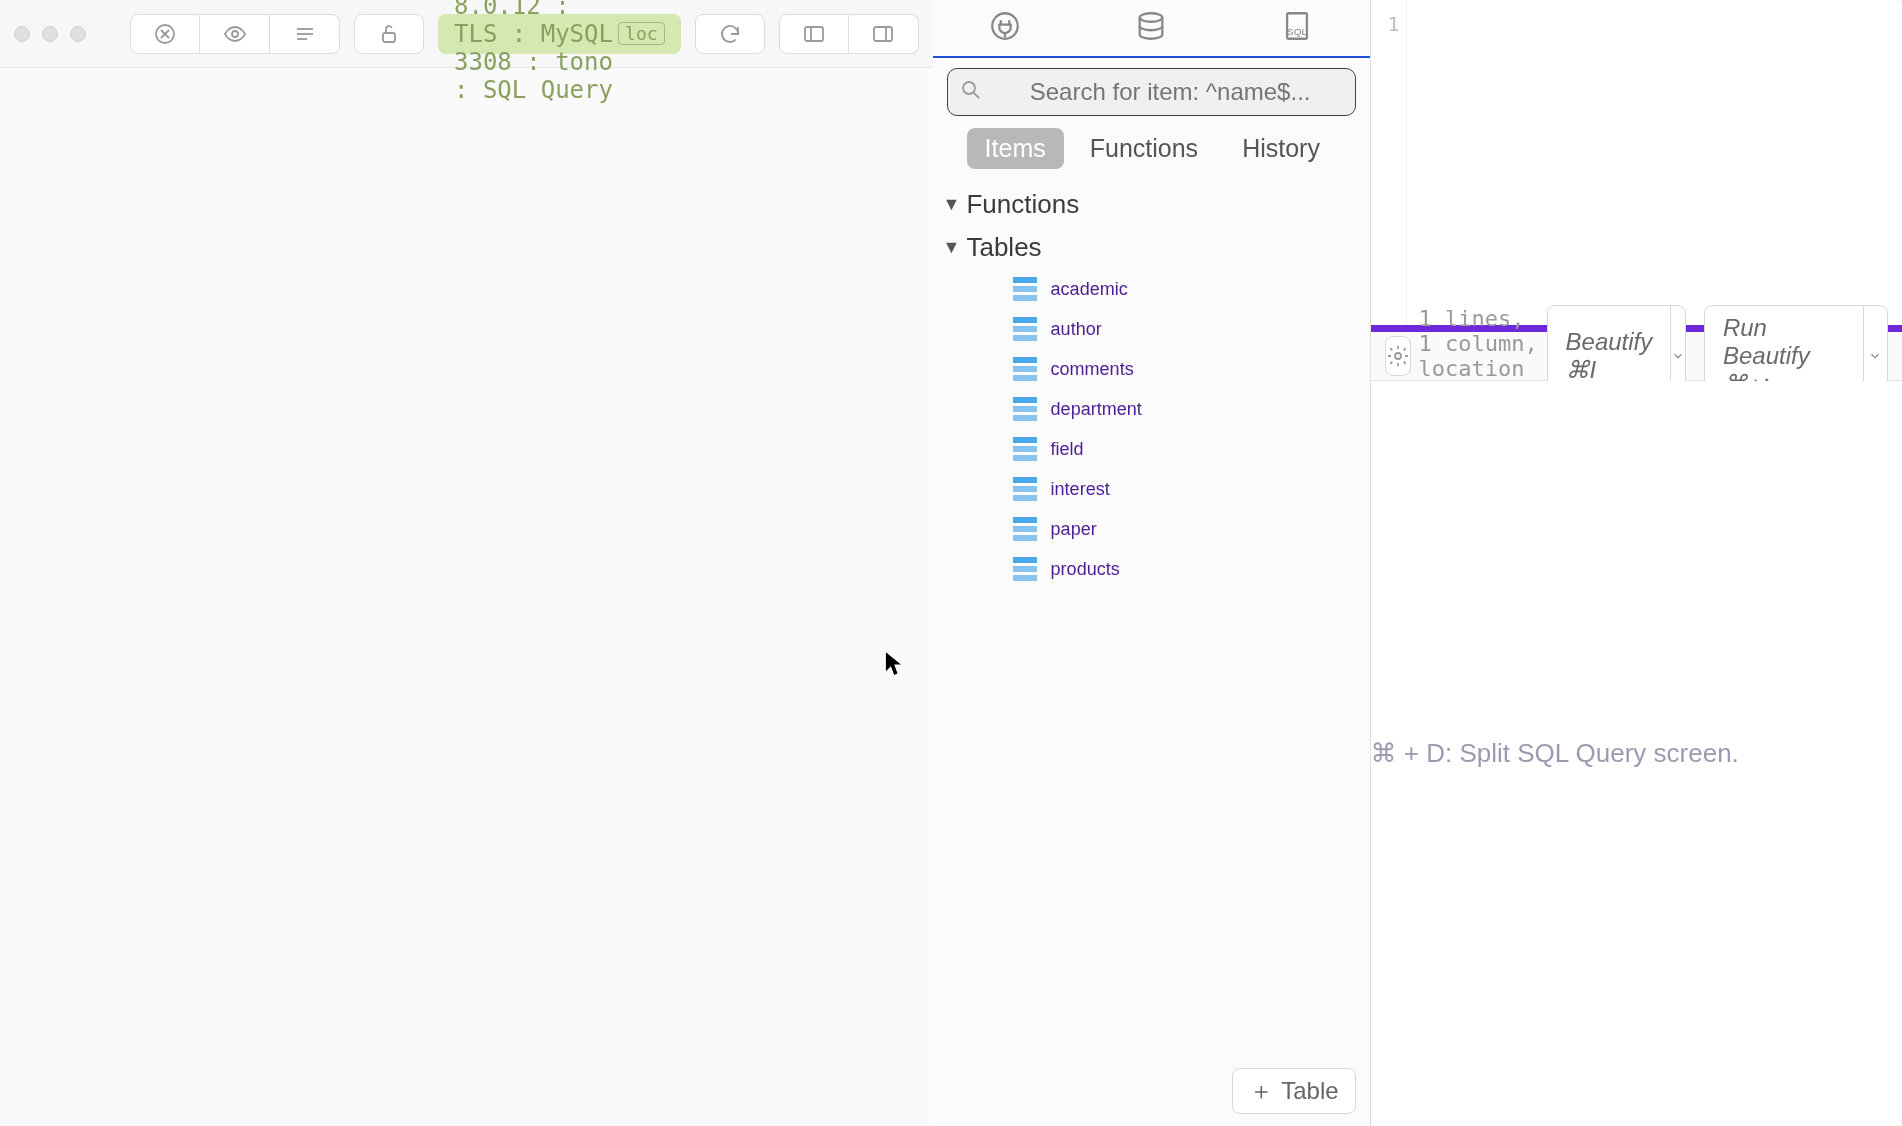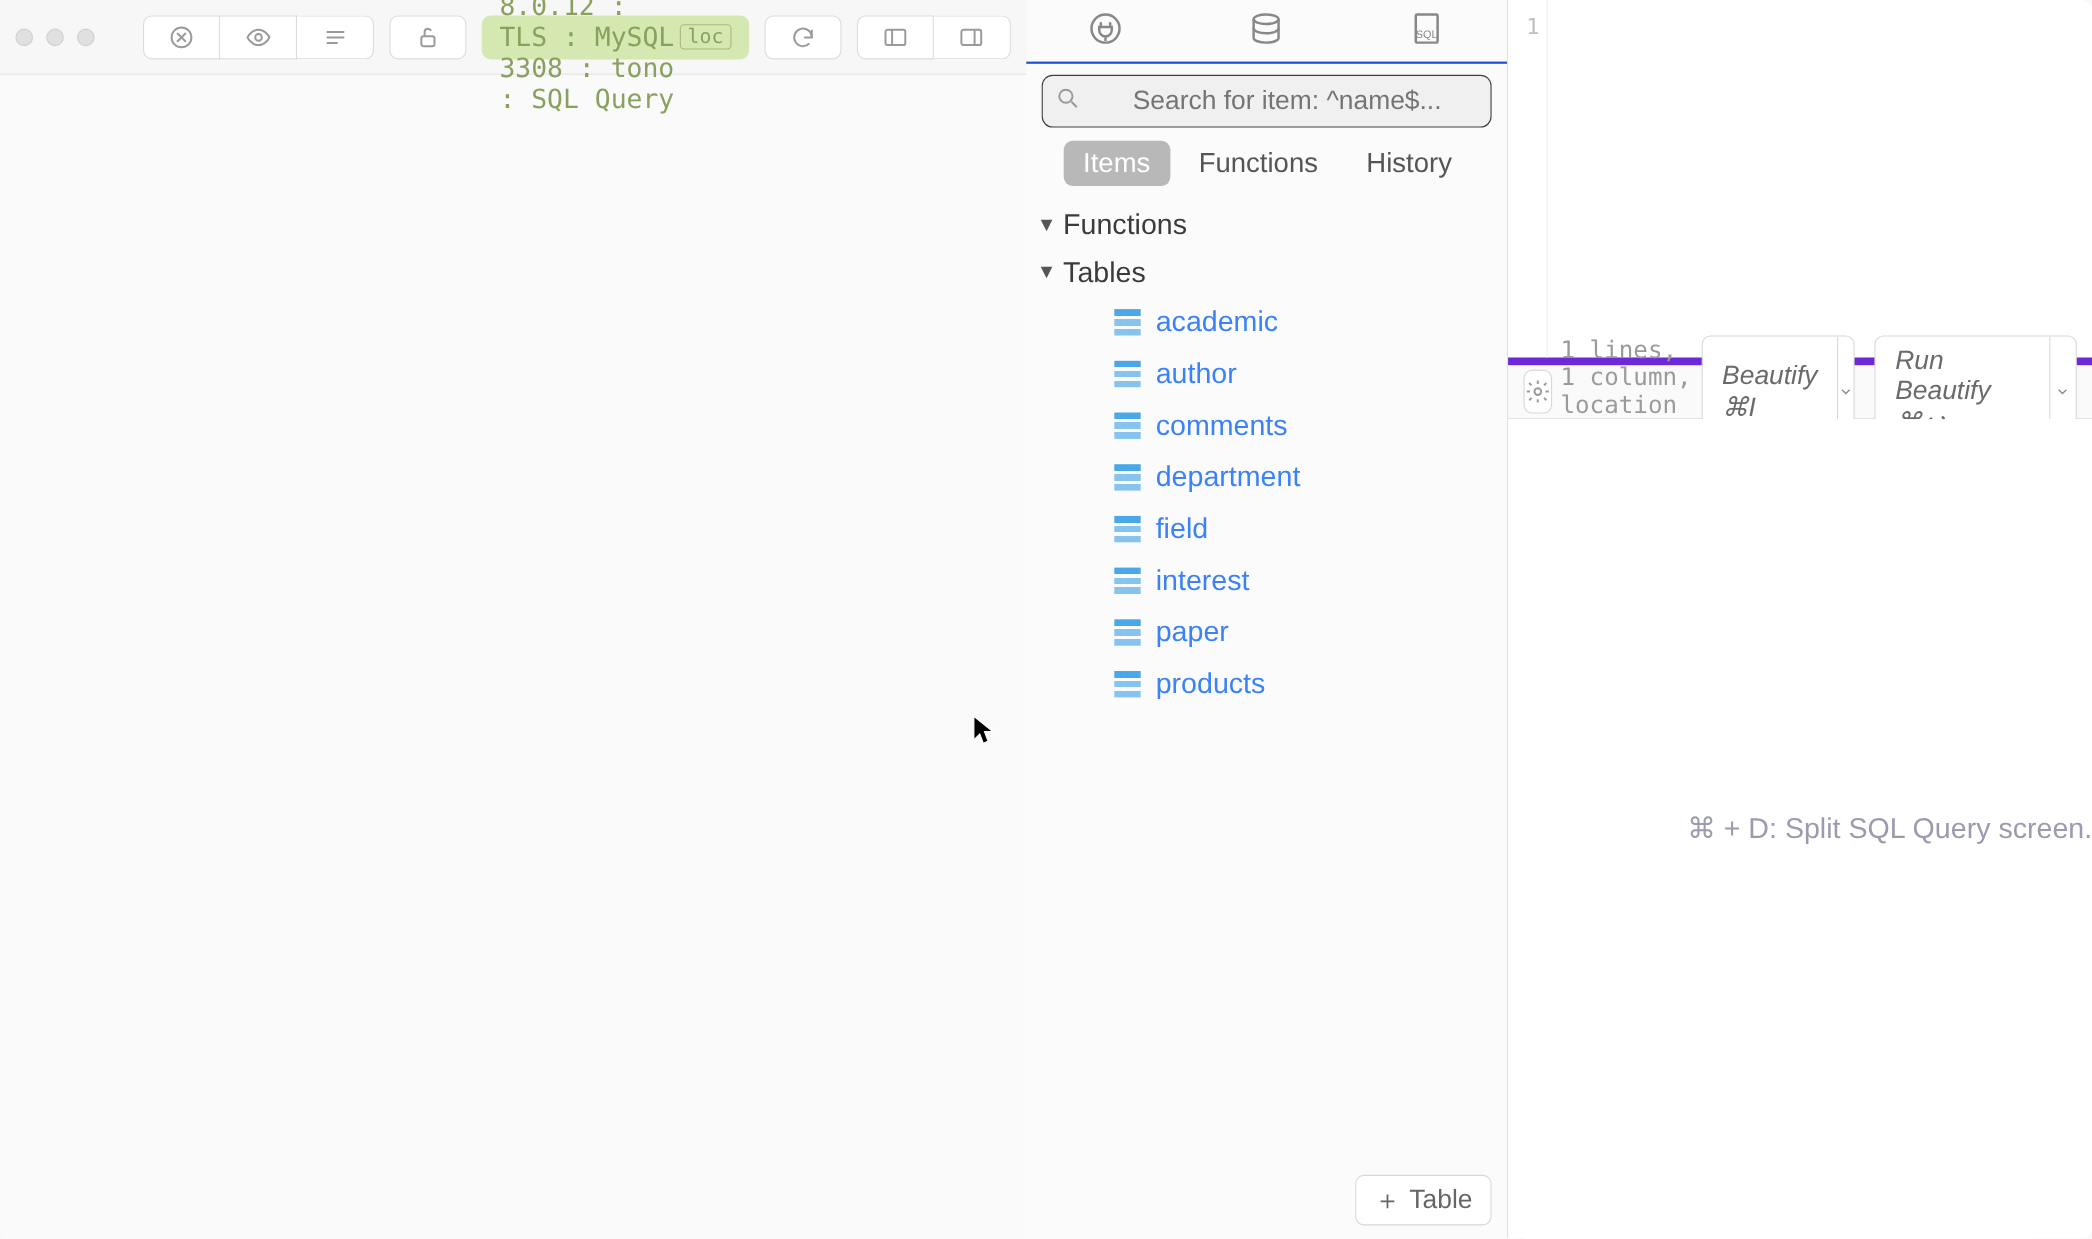--- a/index.html
+++ b/index.html
@@ -119,21 +119,21 @@
 .tree-group-header {
   display: flex; align-items: center; gap: 6px;
   padding: 6px 10px;
   font-size: 26px;
   color: #3b3b3b;
 }
 .tree-group-header .disclosure { font-size: 18px; color: #555; }
 .tree-item {
   display: flex; align-items: center; gap: 14px;
   padding: 8px 10px 8px 80px;
-  font-size: 26px; color: #3b82f6;
+  font-size: 18px; color: #4c1d95;
 }
 .table-icon {
   display: inline-flex; width: 24px; height: 24px; position: relative;
 }
 .table-icon::before, .table-icon::after {
   content: ""; position: absolute; background: #4aa7e8;
 }
 .table-icon {
   background: linear-gradient(to bottom, #4aa7e8 0 6px, transparent 6px 9px, #86c3ee 9px 15px, transparent 15px 18px, #86c3ee 18px 24px),
               linear-gradient(to right, transparent 0 8px, #fff 8px 10px, transparent 10px 100%);
@@ -192,21 +192,21 @@
 .combo-btn .main-part {
   padding: 8px 18px; font-size: 24px; color: #6a6a6a;
   display: flex; align-items: center; gap: 6px;
   border-right: 1px solid #d8d8d8;
 }
 .combo-btn .drop-part {
   width: 36px; display: flex; align-items: center; justify-content: center;
   color: #888;
 }
 .results-area {
-  flex: 1; display: flex; align-items: center; justify-content: flex-end;
+  flex: 1; display: flex; align-items: center; justify-content: flex-start;
   background: #fff;
   position: relative;
 }
 .hint-text {
   font-size: 26px; color: #9b9bb0;
 }
 .cursor-ptr {
   position: absolute;
   left: 884px; top: 650px;
   pointer-events: none;

